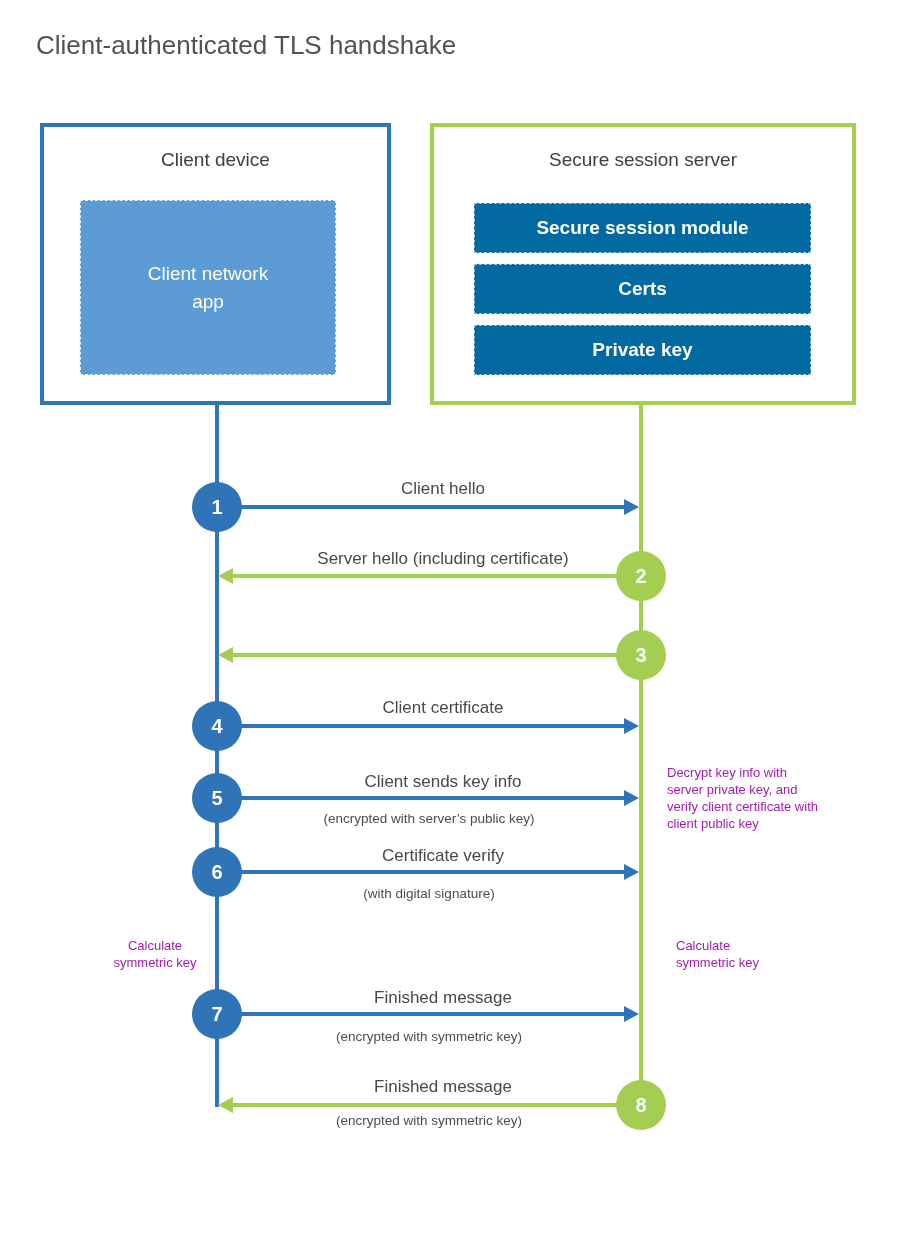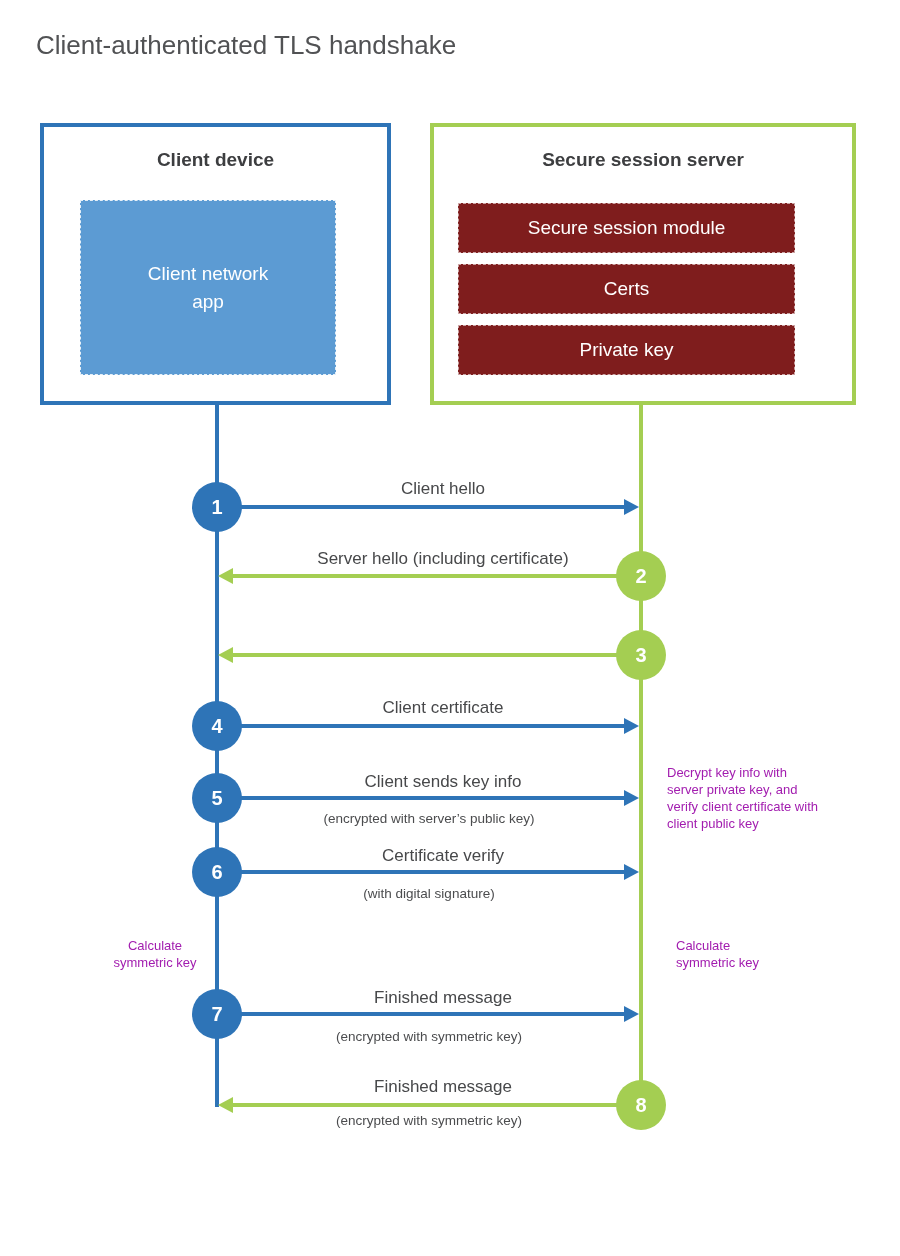--- a/index.html
+++ b/index.html
@@ -27,43 +27,44 @@
     border-style: solid;
     border-width: 4px;
   }
   .actor-box.client { left: 40px; top: 123px; width: 351px; height: 282px; border-color: #2e74b7; }
   .actor-box.server { left: 430px; top: 123px; width: 426px; height: 282px; border-color: #a4ce52; }
   .actor-title {
     position: absolute;
     left: 0; top: 22px; width: 100%;
     text-align: center;
     font-size: 19px;
-    font-weight: bold;
+    font-weight: normal;
     color: #3d3e40;
   }
   .app-box {
     position: absolute;
     left: 36px; top: 73px; width: 256px; height: 175px;
     background: #5c9bd3;
     border: 1px dashed rgba(255,255,255,0.85);
     display: flex; align-items: center; justify-content: center;
     text-align: center;
     color: #ffffff;
     font-size: 19px;
     line-height: 28px;
     white-space: pre-line;
   }
   .server-bar {
     position: absolute;
-    left: 24px; width: 337px; height: 50px;
-    background: #7f1d1d;
+    left: 40px; width: 337px; height: 50px;
+    background: #0369a1;
     border: 1px dashed rgba(255,255,255,0.6);
     display: flex; align-items: center; justify-content: center;
     color: #ffffff;
     font-size: 19px;
+    font-weight: bold;
   }
   .server-bar.bar0 { top: 76px; }
   .server-bar.bar1 { top: 137px; }
   .server-bar.bar2 { top: 198px; }
   
   .lifeline { position: absolute; width: 4px; z-index: 1; }
   .lifeline.blue  { left: 215px; top: 404px; height: 703px; background: #2e74b7; }
   .lifeline.green { left: 639px; top: 404px; height: 703px; background: #a4ce52; }
   
   .step-circle {

